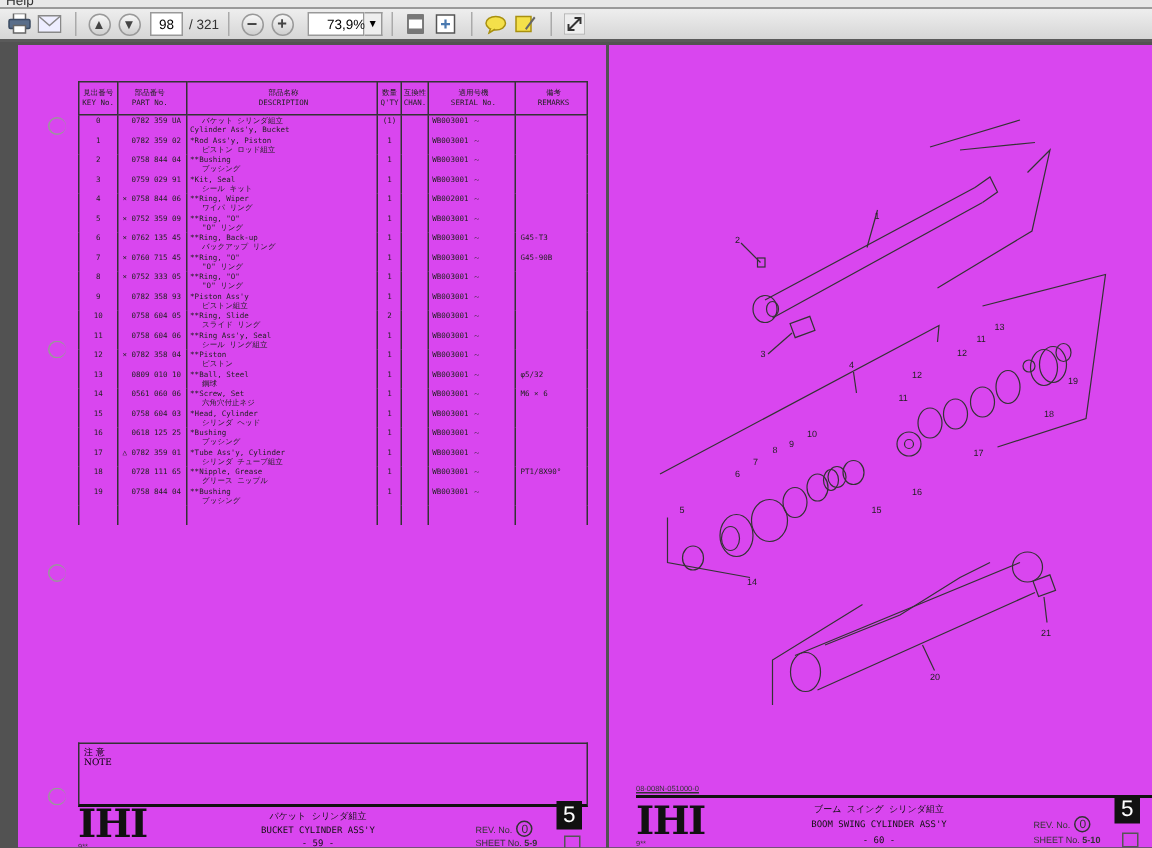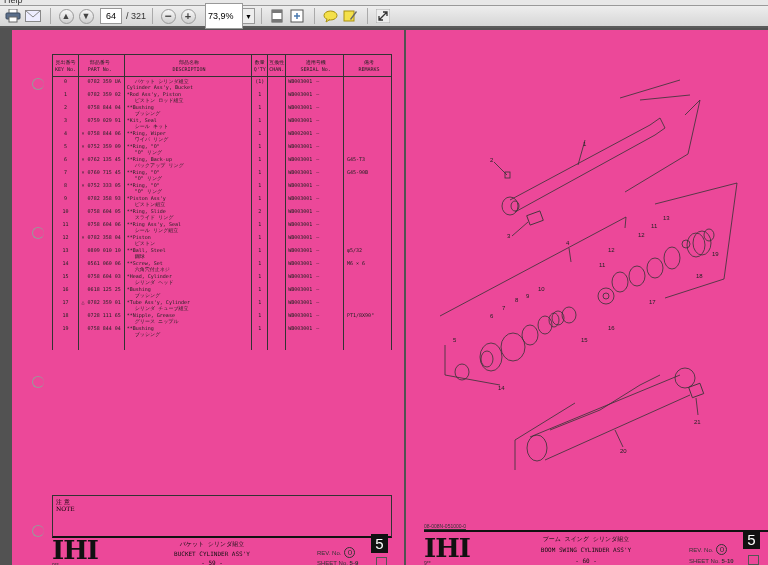--- a/index.html
+++ b/index.html
@@ -5,23 +5,23 @@
 *{box-sizing:border-box;margin:0;padding:0}
 body{width:768px;height:565px;overflow:hidden;background:#525252;font-family:"Liberation Sans",sans-serif;position:relative}
 .menubar{position:absolute;left:0;top:0;width:768px;height:5px;background:#e8e8e8;font-size:9px;color:#333;overflow:hidden}
 .menubar span{position:absolute;left:4px;top:-5px}
 .toolbar{position:absolute;left:0;top:5px;width:768px;height:23px;background:linear-gradient(#eeeeee,#d6d6d6);border-top:1px solid #9a9a9a;border-bottom:2px solid #5a5a5a;display:flex;align-items:center;padding-left:4px}
 .tb{width:18px;height:18px;display:flex;align-items:center;justify-content:center;margin-right:2px}
 .sep{width:1px;height:16px;background:#aaa;margin:0 6px}
 .round{width:15px;height:15px;border-radius:50%;background:linear-gradient(#f8f8f8,#cfcfcf);border:1px solid #999;display:flex;align-items:center;justify-content:center;font-size:9px;color:#444}
 .pagein{width:22px;height:16px;background:#fff;border:1px solid #999;font-size:9px;display:flex;align-items:center;justify-content:center;margin-left:3px}
 .pagetotal{font-size:9px;color:#333;margin-left:4px}
-.zoomin{width:38px;height:26px;background:#fff;border:1px solid #999;font-size:9px;display:flex;align-items:center;padding-left:2px}
+.zoomin{width:38px;height:16px;background:#fff;border:1px solid #999;font-size:9px;display:flex;align-items:center;padding-left:12px}
 .zoomdd{width:12px;height:16px;border:1px solid #999;border-left:none;background:#eee;font-size:7px;display:flex;align-items:center;justify-content:center}
-.page{position:absolute;background:#ec4899}
+.page{position:absolute;background:#d946ef}
 #pL{left:12px;top:30px;width:392px;height:535px}
 #pR{left:406px;top:30px;width:362px;height:535px}
 .hole{position:absolute;width:12px;height:12px;border:1px solid #999;border-right:none;border-radius:50%;}
 table.parts{position:absolute;left:40px;top:24px;width:340px;border-collapse:collapse;font-family:"DejaVu Sans Mono",monospace;font-size:5px;color:#222}
 table.parts th{border:1px solid #333;font-weight:normal;height:22px;text-align:center;line-height:7px;font-size:5px}
 table.parts td{border-left:1px solid #333;border-right:1px solid #333;vertical-align:top;height:13px;line-height:6px;padding-top:1px}
 .c-key{width:26px;text-align:center}
 .c-part{width:46px;text-align:right;padding-right:3px}
 .c-desc{width:128px;padding-left:2px}
 .c-qty{width:16px;text-align:center}
@@ -63,21 +63,21 @@
         <path d="M0.5 0.5 L8 7 L15.5 0.5" fill="none" stroke="#888"></path>
       </svg>
   </div>
   <div class="sep"></div>
   <div class="tb">
       <div class="round">▲</div>
     </div>
   <div class="tb">
       <div class="round">▼</div>
     </div>
-  <div class="pagein">64</div>
+  <div class="pagein">98</div>
   <span class="pagetotal">/ 321</span>
   <div class="sep"></div>
   <div class="tb">
       <div class="round" style="font-size:12px;font-weight:bold">−</div>
     </div>
   <div class="tb">
       <div class="round" style="font-size:11px;font-weight:bold">+</div>
     </div>
   <div style="width:6px"></div>
   <div class="zoomin">73,9%</div>

